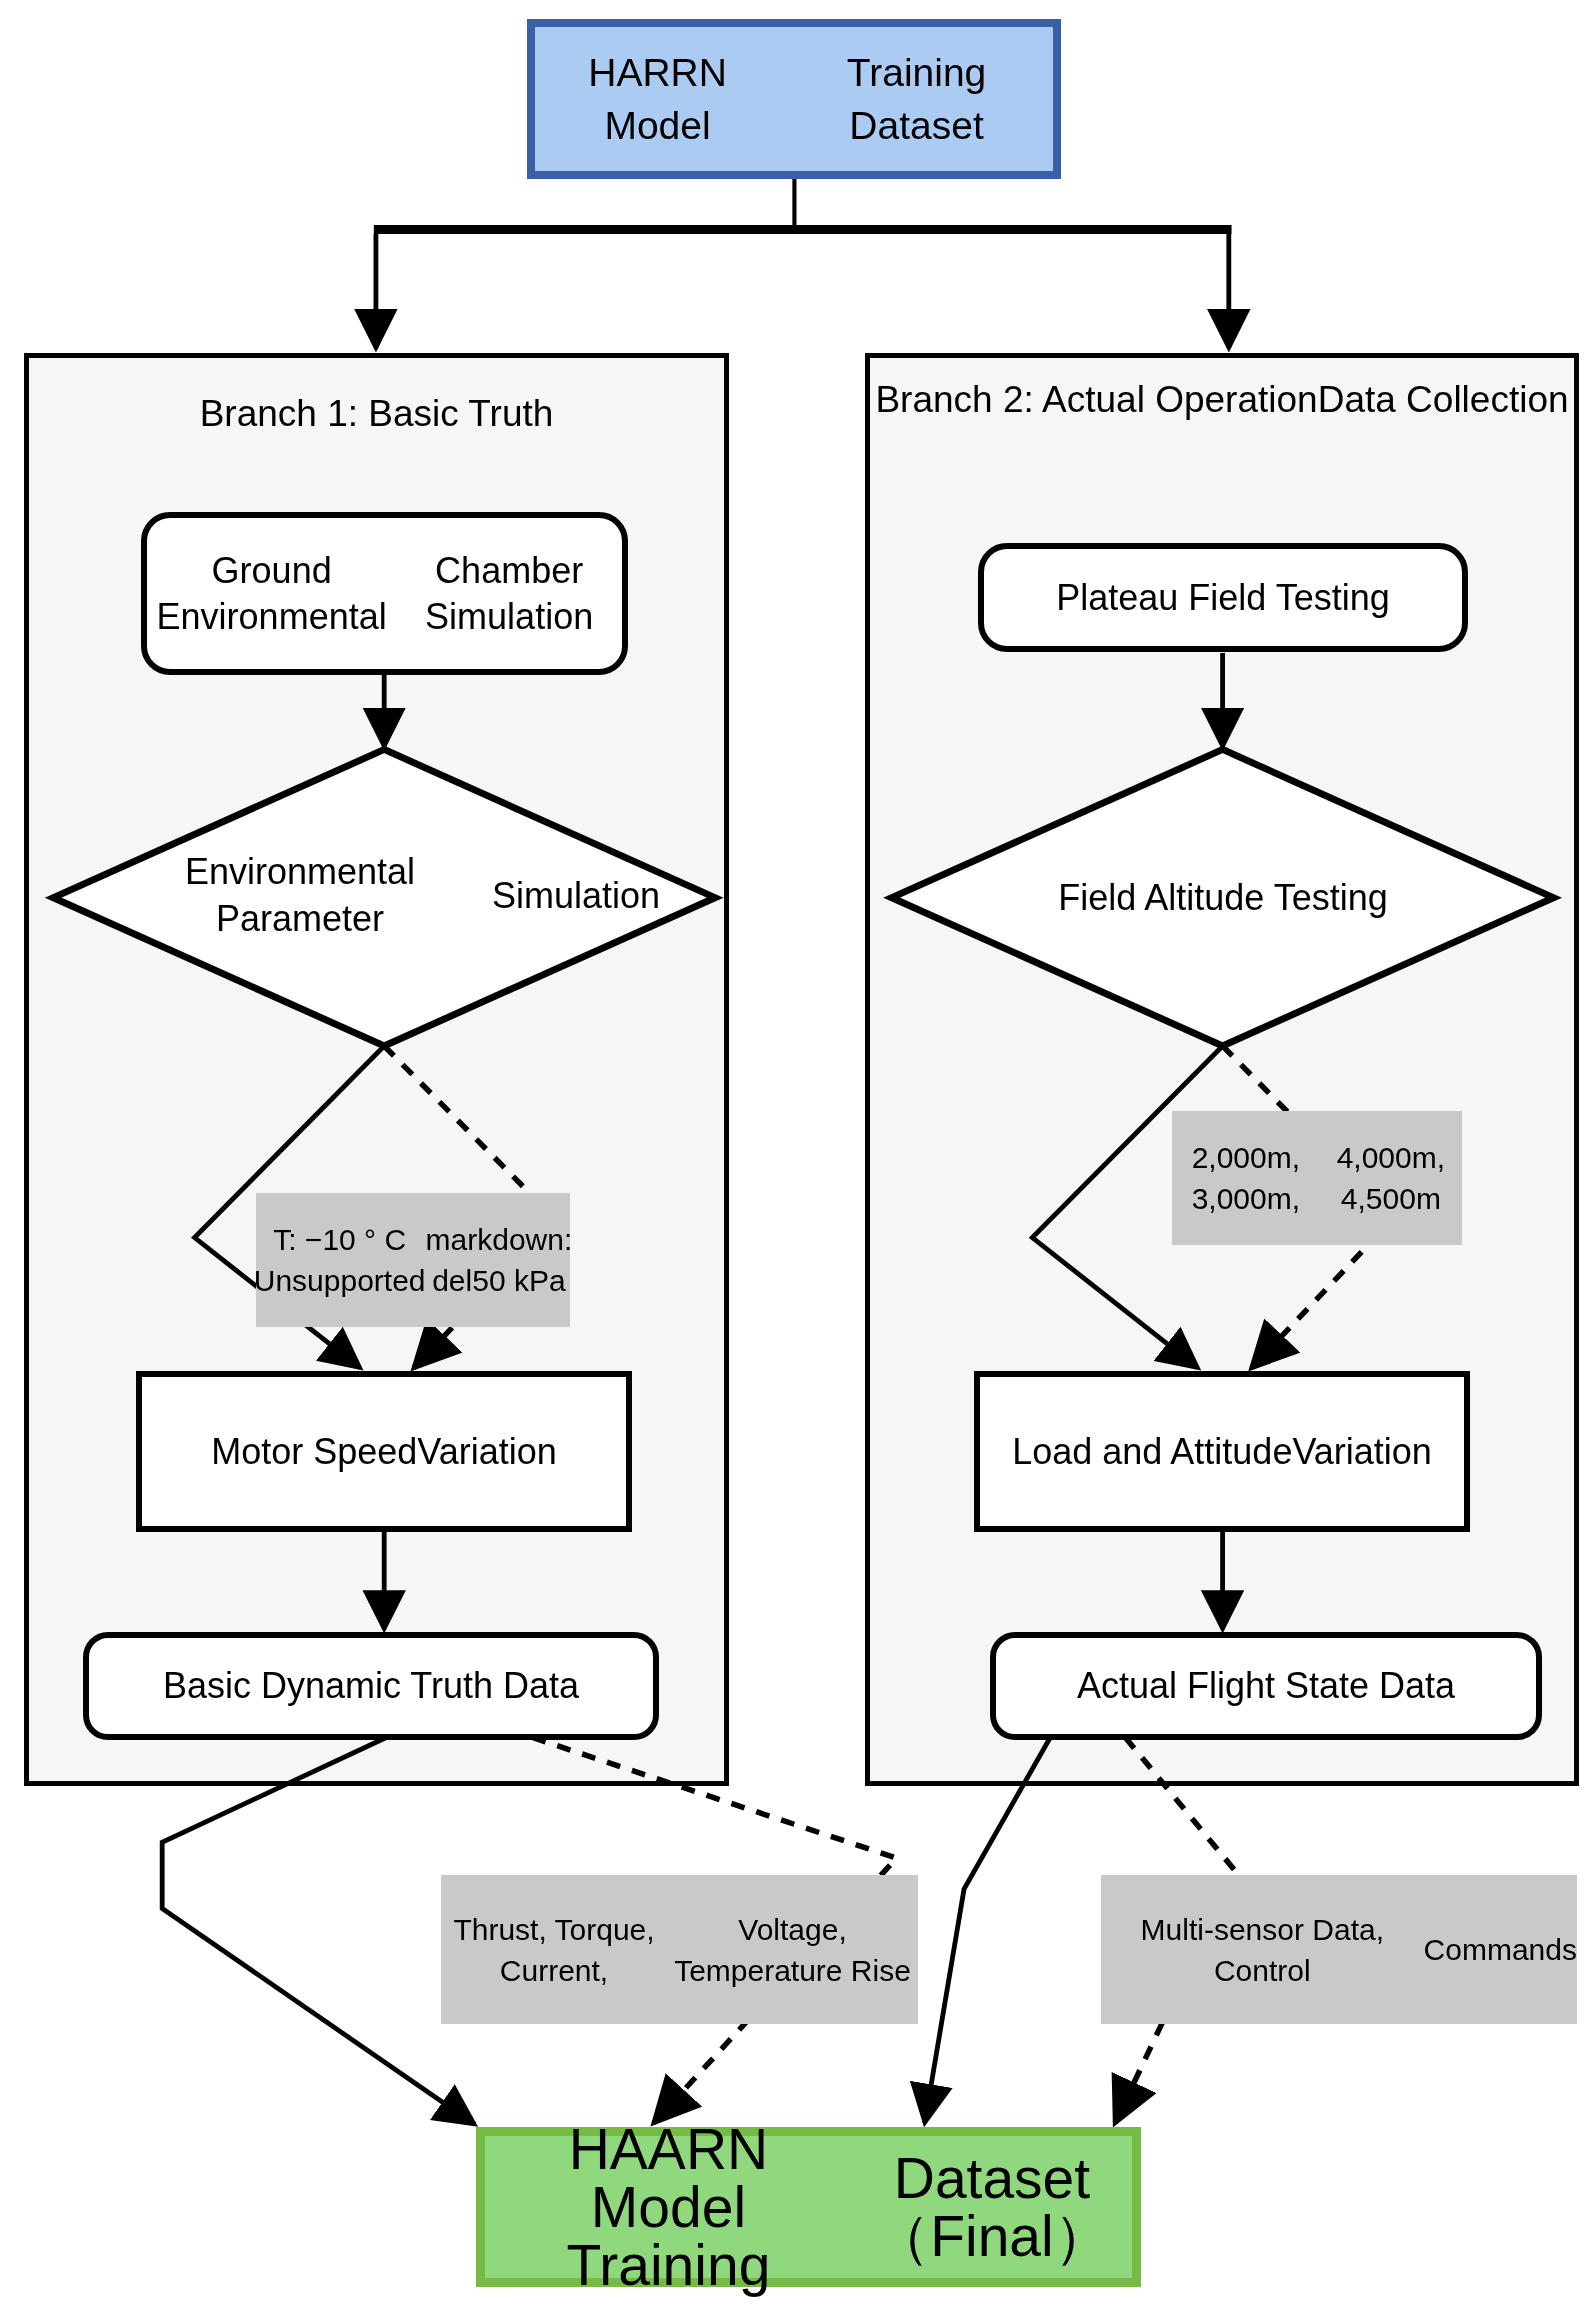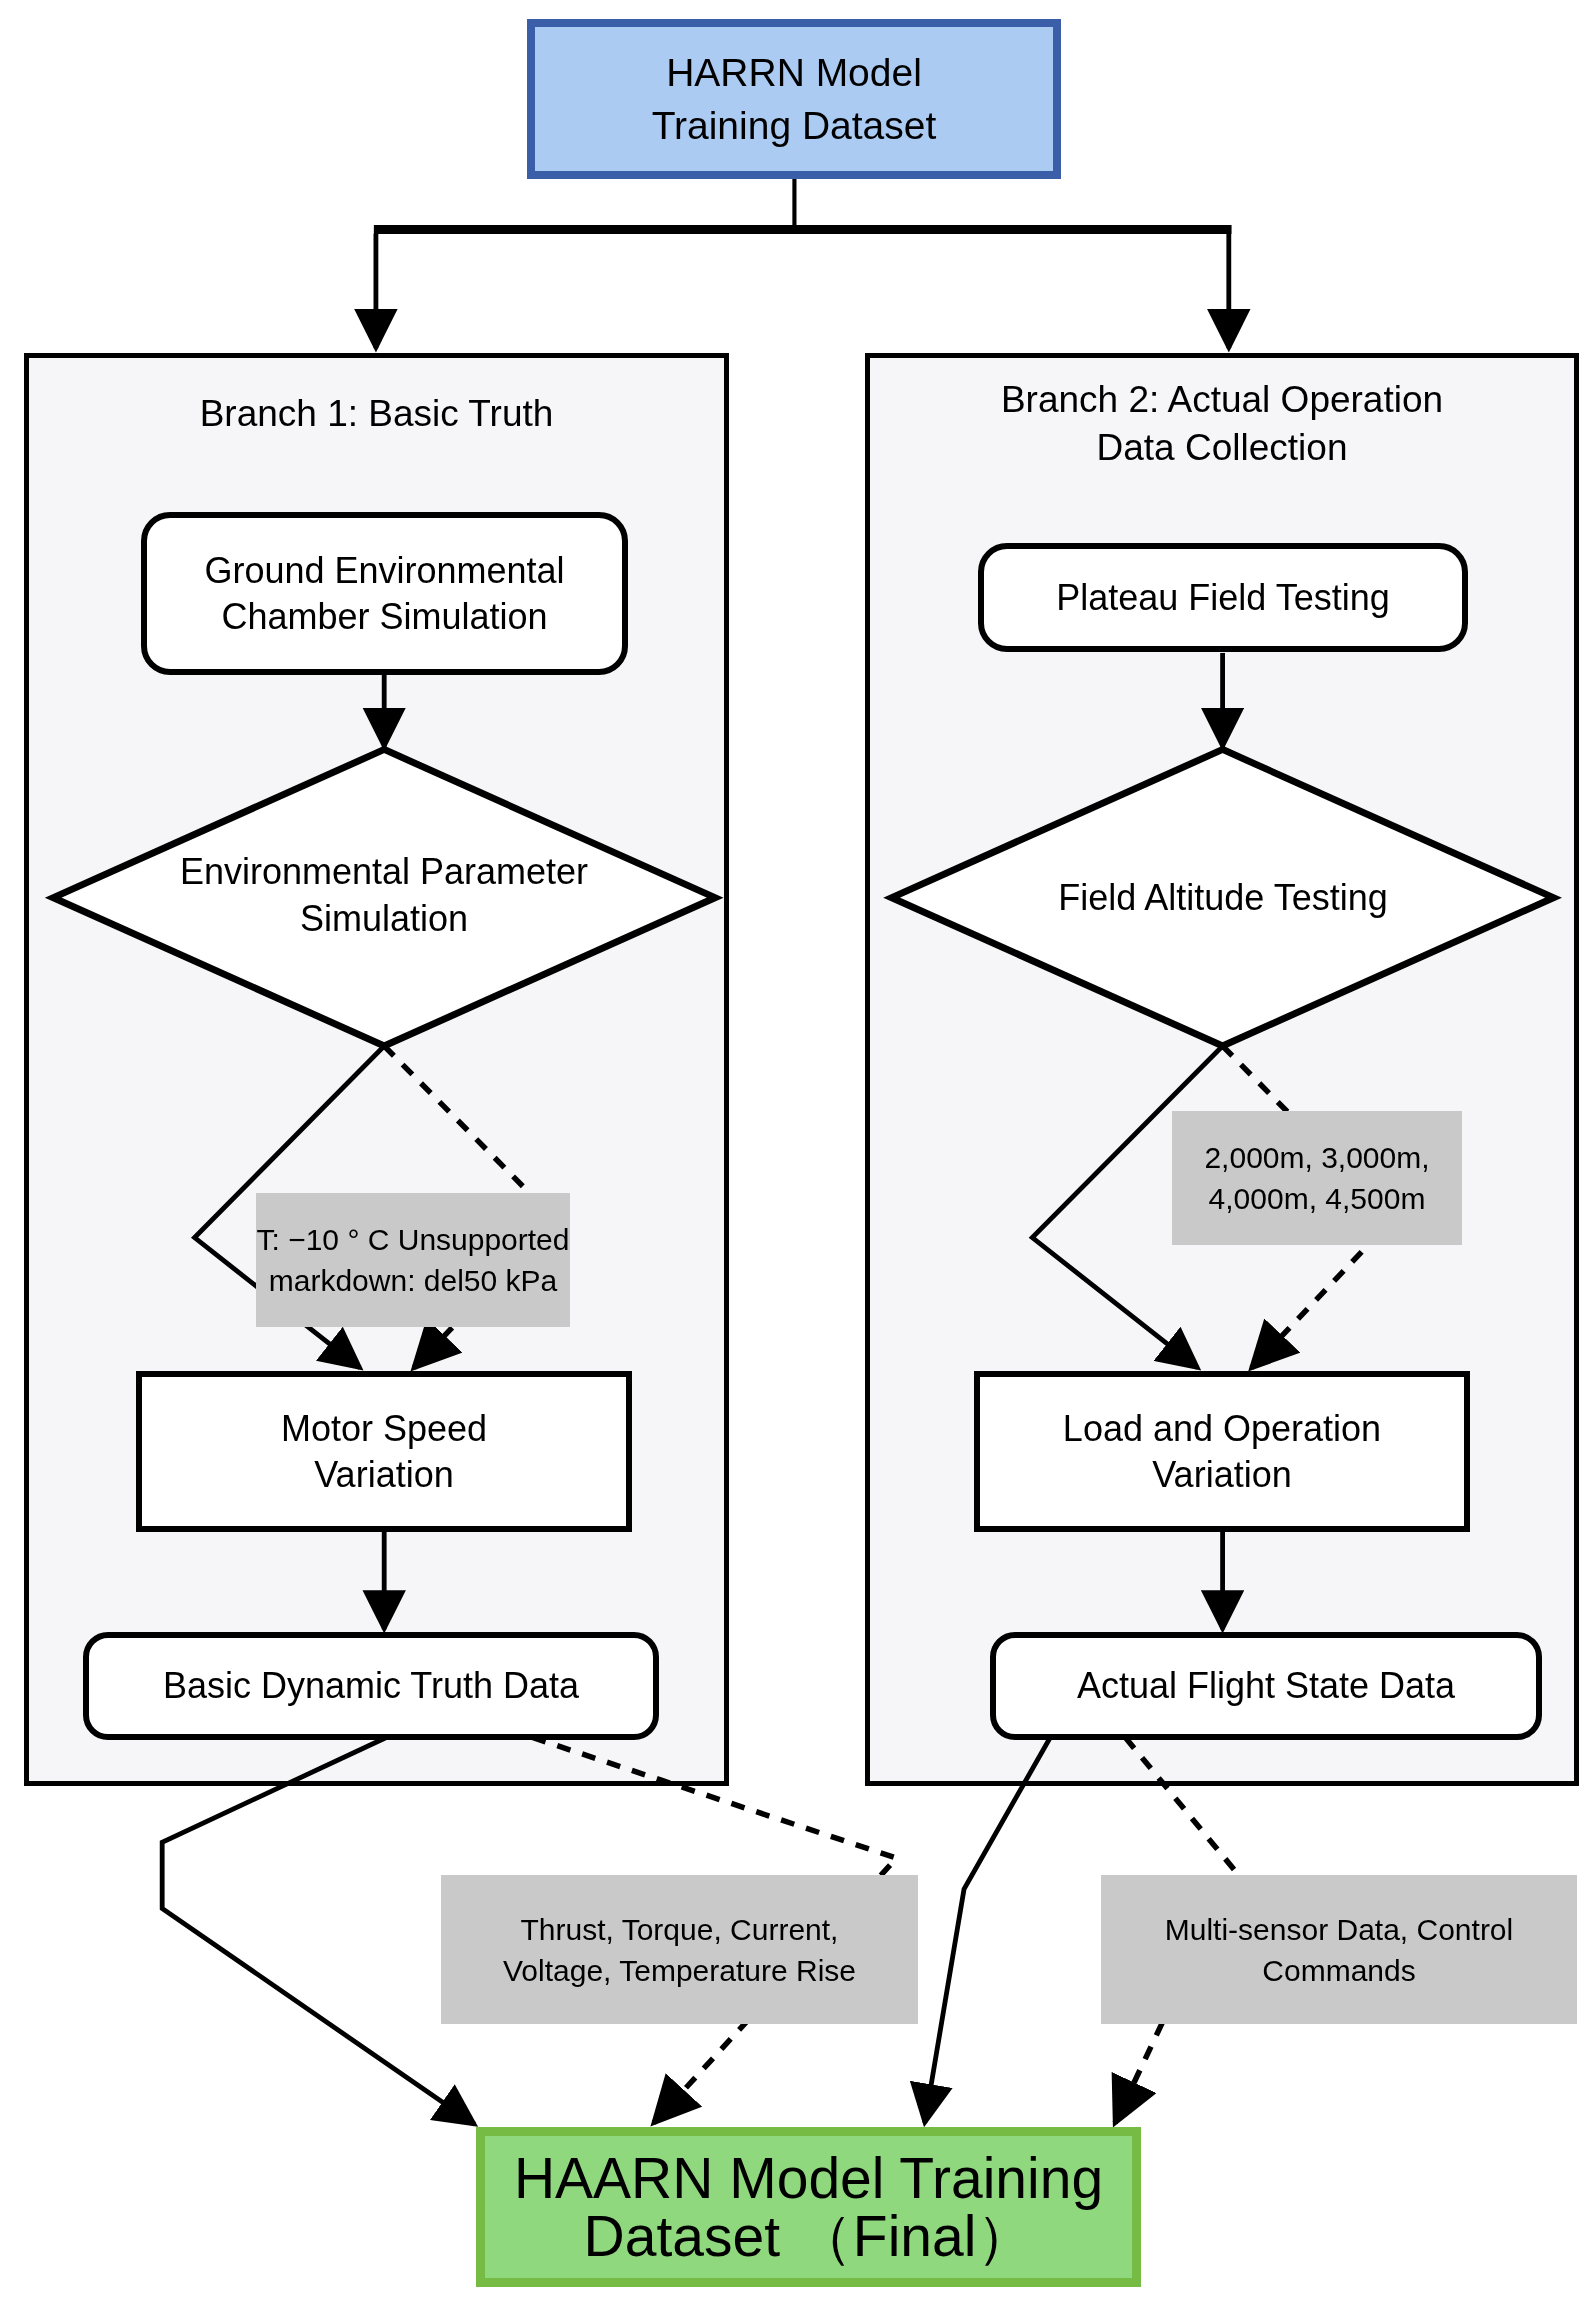--- a/index.html
+++ b/index.html
@@ -1,21 +1,21 @@
 <!DOCTYPE html>
 <html style="font-size:11px"><head>
 <meta charset="utf-8">
 <style>
   html,body{margin:0;padding:0;background:#ffffff;}
   #canvas{
     position:relative;width:1593px;height:2307px;background:#ffffff;
     font-family:"Liberation Sans", sans-serif;color:#000;overflow:hidden;
   }
   .abs{position:absolute;box-sizing:border-box;}
-  .center{display:flex;flex-direction:column;align-items:center;justify-content:center;text-align:center;}
+  .center{display:flex;align-items:center;justify-content:center;text-align:center;}
   svg{position:absolute;left:0;top:0;pointer-events:none;}
 
   .root-box{
     left:527px;top:19.3px;width:534px;height:160px;
     background:#abcbf3;border:8.3px solid #3a5ea8;
     font-size:39px;line-height:53px;
   }
   .branch-frame{
     top:353px;height:1433px;background:#f6f6f8;border:5.5px solid #000;
   }
@@ -126,21 +126,21 @@
     <span>Plateau Field Testing</span>
   </div>
   <div class="abs center diamond-text d2-text">
     <span>Field Altitude Testing</span>
   </div>
   <div class="abs center note note2">
     <span>2,000m, 3,000m,</span>
     <span>4,000m, 4,500m</span>
   </div>
   <div class="abs center node load-box">
-    <span>Load and Operation</span>
+    <span>Load and Attitude</span>
     <span>Variation</span>
   </div>
   <div class="abs center node actual-box">
     <span>Actual Flight State Data</span>
   </div>
 
   <div class="abs center note note3">
     <span>Thrust, Torque, Current,</span>
     <span>Voltage, Temperature Rise</span>
   </div>

